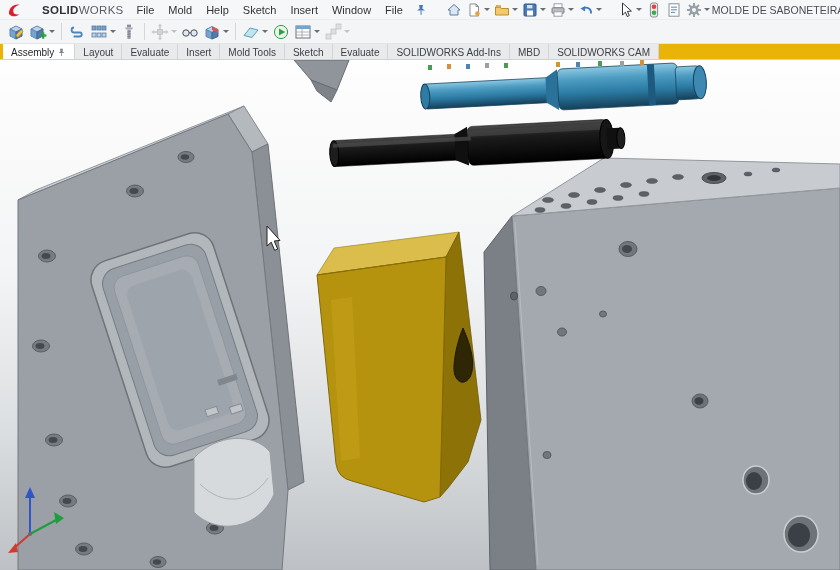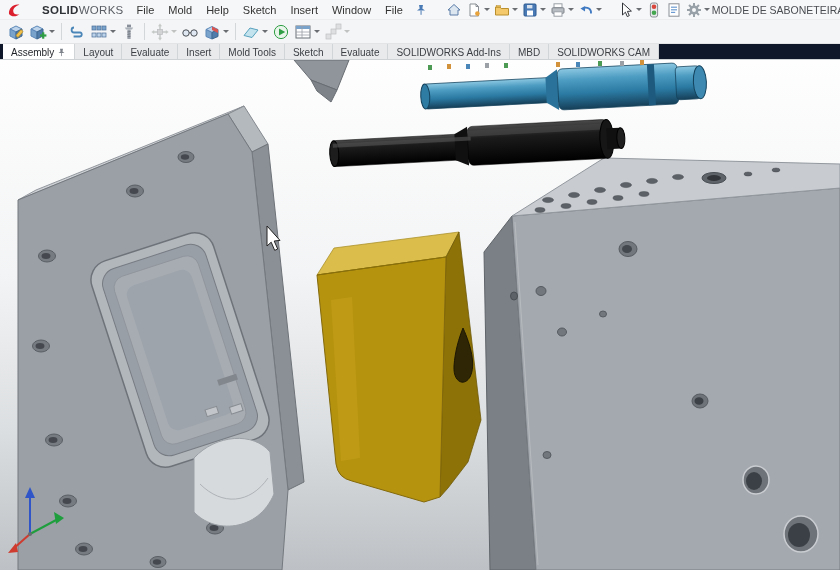--- a/index.html
+++ b/index.html
@@ -22,21 +22,21 @@
   .qgap{width:12px}
   .doc-title{margin-left:auto;margin-right:70px;font-size:10.5px;color:#4a4d52;white-space:nowrap}
 
   
   .cmdbar{height:24px;display:flex;align-items:center;background:#f4f5f6;padding:0 5px;border-bottom:1px solid #e2e4e6}
   .cmdbtn{display:flex;align-items:center;border:0;background:none;padding:1px 2px;height:22px;cursor:default}
   .cmdbtn.disabled{opacity:.38;filter:grayscale(.9)}
   .vsep{width:1px;height:17px;background:#d4d7da;margin:0 4px;flex:none}
 
   
-  .tabsbar{height:16px;display:flex;align-items:stretch;background:#0f172a;border-bottom:1px solid #cfd2d5;padding-left:3px}
+  .tabsbar{height:16px;display:flex;align-items:stretch;background:#eab308;border-bottom:1px solid #cfd2d5;padding-left:3px}
   .tab{font-size:10px;color:#3c3f44;padding:1px 8px 0;border-right:1px solid #d2d5d8;display:flex;align-items:center;gap:3px;background:#e8eaec;white-space:nowrap;cursor:default}
   .tab.active{background:#ffffff;color:#1f2227}
 
   
   .viewport{height:510px;position:relative;background:linear-gradient(180deg,#fefefe 0%,#f3f4f5 42%,#dcdfe1 72%,#bdc1c5 100%)}
   .scene{display:block}
 </style>
 </head>
 <body>
 

